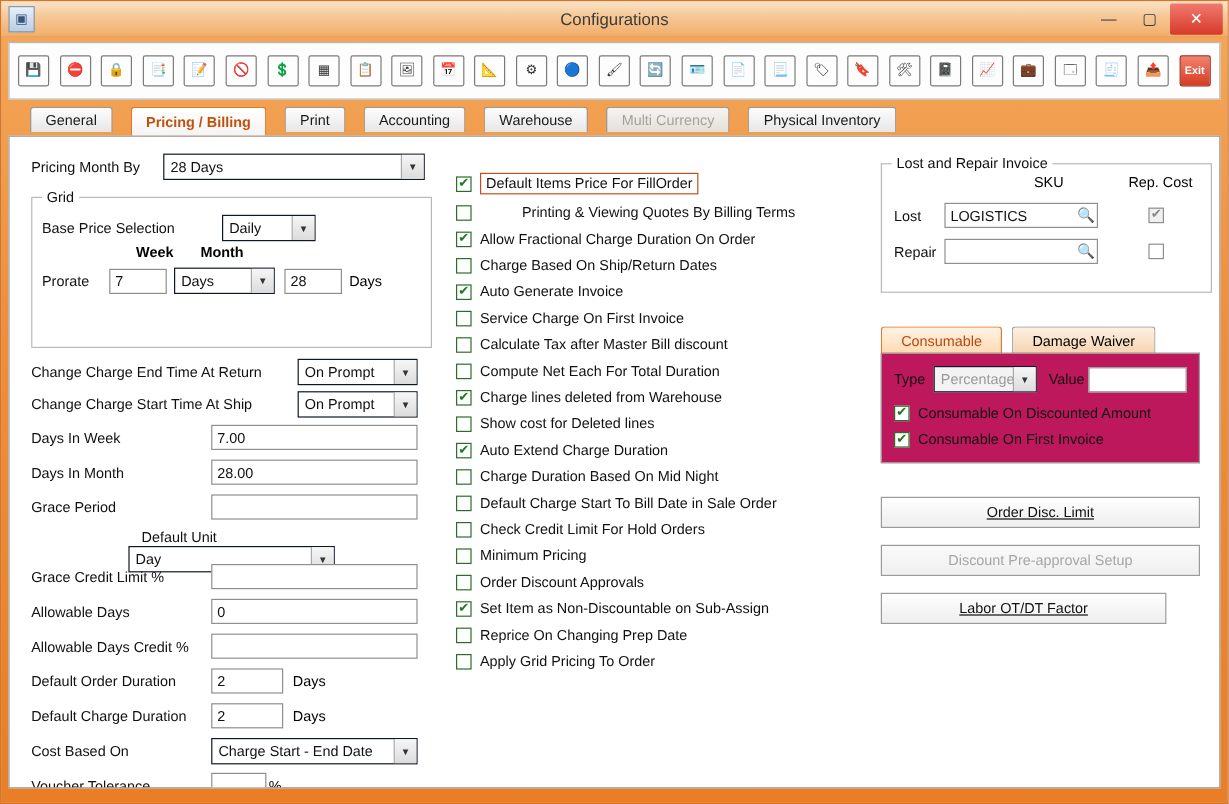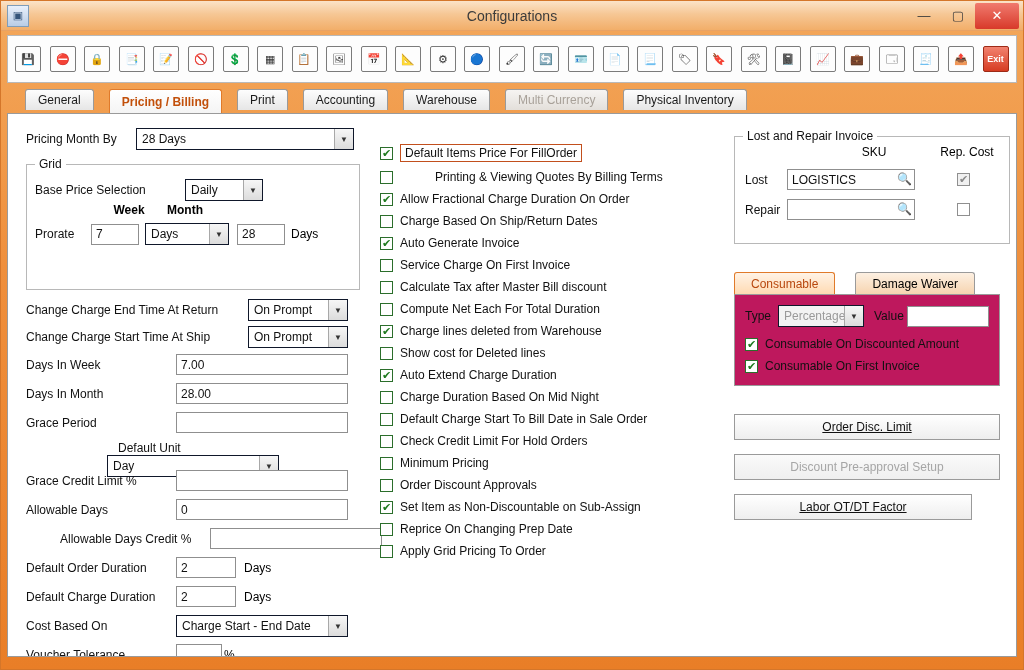--- a/index.html
+++ b/index.html
@@ -174,21 +174,21 @@
     background: #fff;
     display: inline-flex; align-items: center; justify-content: center;
     font-size: 11px; color: #1f7a1f; line-height: 1;
     flex: 0 0 auto;
   }
   .box.on::after { content: "✔"; font-size: 11px; }
   .box.grey { border-color: #8f8f8f; }
   .box.grey.on { color: #8a8a8a; background: #f0f0f0; }
   .hl-outline { border: 1px solid #c24f1d; padding: 1px 4px; }
   
-  .tabsm { display: flex; gap: 20px; }
+  .tabsm { display: flex; gap: 8px; }
   .tabsm .t {
     padding: 4px 16px; font-size: 12px;
     border: 1px solid #9a9a9a; border-bottom: none;
     background: linear-gradient(to bottom,#fdf0e2,#f6d3ae);
     border-radius: 3px 3px 0 0;
   }
   .tabsm .t.active {
     background: linear-gradient(to bottom,#fff3e6,#ffd9b0);
     color: #b8470d; border-color: #e07a2a;
   }
@@ -404,21 +404,21 @@
       <div class="row" style="position:absolute; left:18px; top:356px; width:334px;">
         <label class="lbl" style="width:150px;">Grace Credit Limit %</label>
         <input class="txt" style="width: 172px;" value="">
       </div>
 
       <div class="row" style="position:absolute; left:18px; top:385px; width:334px;">
         <label class="lbl" style="width:150px;">Allowable Days</label>
         <input class="txt" style="width: 172px;" value="0">
       </div>
 
-      <div class="row" style="position:absolute; left:18px; top:414px; width:334px;margin-left:34px;">
+      <div class="row" style="position:absolute; left:18px; top:414px; width:334px;">
         <label class="lbl" style="width:150px;">Allowable Days Credit %</label>
         <input class="txt" style="width: 172px;" value="">
       </div>
 
       <div class="row" style="position:absolute; left:18px; top:443px; width:334px;">
         <label class="lbl" style="width:150px;">Default Order Duration</label>
         <input class="txt" style="width: 60px;" value="2">
         <span class="lbl" style="margin-left:8px;">Days</span>
       </div>
 

